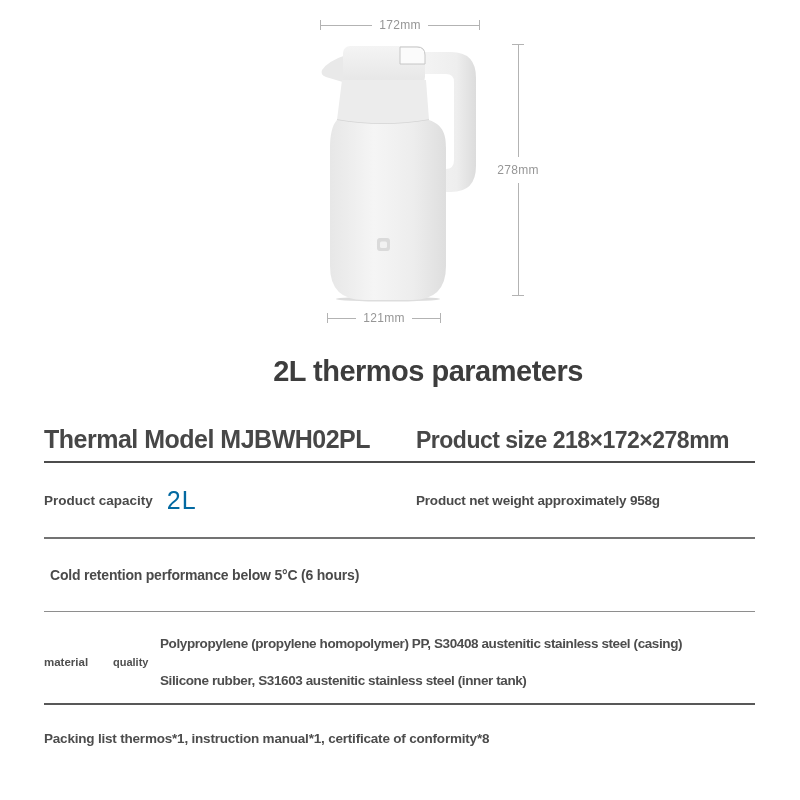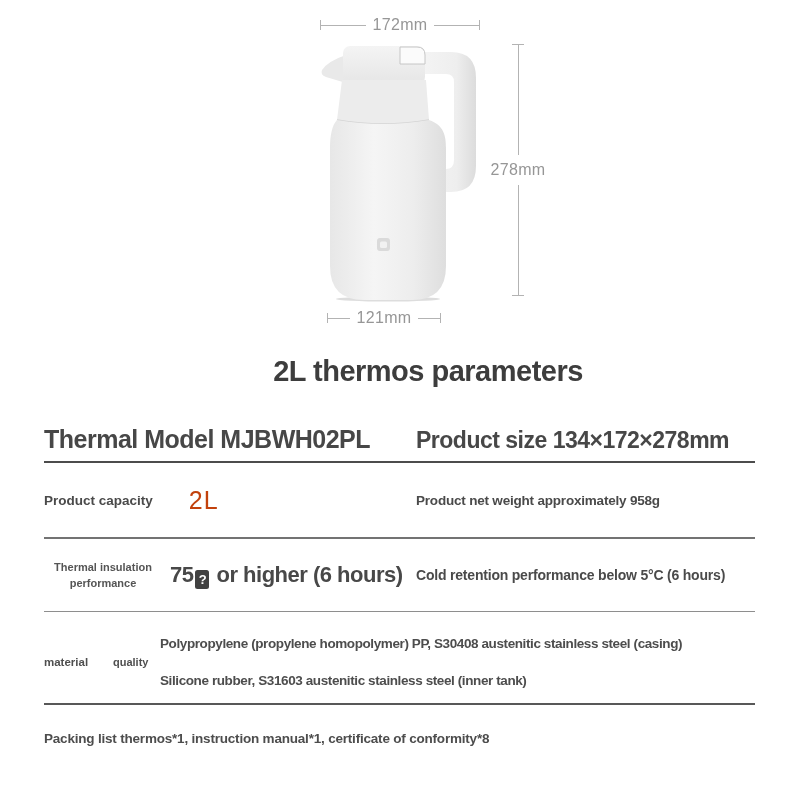--- a/index.html
+++ b/index.html
@@ -4,21 +4,21 @@
 <style>
   html,body{margin:0;padding:0;background:#ffffff;}
   .page{position:relative;width:800px;height:800px;background:#ffffff;overflow:hidden;
         font-family:"Liberation Sans",sans-serif;color:#4a4a4a;}
 
   
   .fig{position:absolute;left:0;top:0;width:800px;height:345px;}
   .jug-svg{position:absolute;left:288px;top:42px;width:200px;height:282px;}
 
   .dim{position:absolute;display:flex;align-items:center;color:#969696;
-       font-size:16px;font-weight:400;letter-spacing:.3px;}
+       font-size:12px;font-weight:400;letter-spacing:.3px;}
   .dim .dline{flex:1;height:1px;background:#b3b3b3;}
   .dim .tick-v{width:1px;height:10px;background:#b3b3b3;}
   .dim .lbl{padding:0 7px;white-space:nowrap;}
   .dim-top{left:320px;top:17px;width:160px;height:16px;}
   .dim-bottom{left:327px;top:310px;width:114px;height:16px;}
 
   .dim-right{left:492px;top:44px;width:52px;height:252px;flex-direction:column;}
   .dim-right .dline{flex:1;width:1px;height:auto;background:#b3b3b3;}
   .dim-right .tick-h{width:12px;height:1px;background:#b3b3b3;}
   .dim-right .lbl{padding:6px 0;}
@@ -33,21 +33,21 @@
   .cell-left{width:366px;display:flex;align-items:center;}
   .cell-right{flex:1;display:flex;align-items:center;padding-left:6px;white-space:nowrap;}
 
   .row-header{height:45px;border-bottom:2px solid #4c4c4c;}
   .row-header .cell-left,.row-header .cell-right{align-items:flex-end;padding-bottom:7px;}
   .hdr-left{font-size:25px;font-weight:700;letter-spacing:-.5px;white-space:nowrap;color:#474747;}
   .hdr-right{font-size:23px;font-weight:700;letter-spacing:-.5px;white-space:nowrap;color:#474747;}
 
   .row-capacity{height:76px;border-bottom:2px solid #737373;}
   .cap-label{font-size:13.5px;font-weight:700;white-space:nowrap;}
-  .cap-value{font-size:25px;font-weight:400;color:#c2410c;margin-left:36px;letter-spacing:1px;}
+  .cap-value{font-size:25px;font-weight:400;color:#0369a1;margin-left:14px;letter-spacing:1px;}
   .small-bold{font-size:13.5px;font-weight:700;letter-spacing:-.2px;}
 
   .row-thermal{height:73px;border-bottom:1px solid #8e8e8e;}
   .th-label{width:118px;text-align:center;font-size:11px;font-weight:700;line-height:1.5;color:#555;}
   .th-value{font-size:22px;font-weight:700;letter-spacing:-.5px;margin-left:8px;white-space:nowrap;color:#484848;}
   .tofu{display:inline-flex;align-items:center;justify-content:center;width:14px;height:19px;
         background:#414141;color:#ffffff;font-size:13px;font-weight:700;border-radius:2.5px;
         margin:0 2px;vertical-align:-2px;}
   .th-suffix{margin-left:5px;}
   .cold-text{font-size:14px;font-weight:700;letter-spacing:-.2px;}
@@ -134,44 +134,35 @@
 
   <h1 class="title">2L thermos parameters</h1>
 
   <div class="spec">
 
     <div class="row row-header">
       <div class="cell-left">
         <span class="hdr-left">Thermal Model MJBWH02PL</span>
       </div>
       <div class="cell-right">
-        <span class="hdr-right">Product size 134×172×278mm</span>
+        <span class="hdr-right">Product size 218×172×278mm</span>
       </div>
     </div>
 
     <div class="row row-capacity">
       <div class="cell-left">
         <span class="cap-label">Product capacity</span>
         <span class="cap-value">2L</span>
       </div>
       <div class="cell-right">
         <span class="small-bold">Product net weight approximately 958g</span>
       </div>
     </div>
 
     <div class="row row-thermal">
-      <div class="cell-left">
-        <span class="th-label">
-          <span>Thermal insulation</span><br>
-          <span>performance</span>
-        </span>
-        <span class="th-value">
-          <span>75</span><span class="tofu">?</span><span class="th-suffix">or higher (6 hours)</span>
-        </span>
-      </div>
       <div class="cell-right">
         <span class="cold-text">Cold retention performance below 5°C (6 hours)</span>
       </div>
     </div>
 
     <div class="row row-material">
       <span class="mat-col1">material</span>
       <span class="mat-col2">quality</span>
       <div class="mat-val">
         <div>Polypropylene (propylene homopolymer) PP, S30408 austenitic stainless steel (casing)</div>

